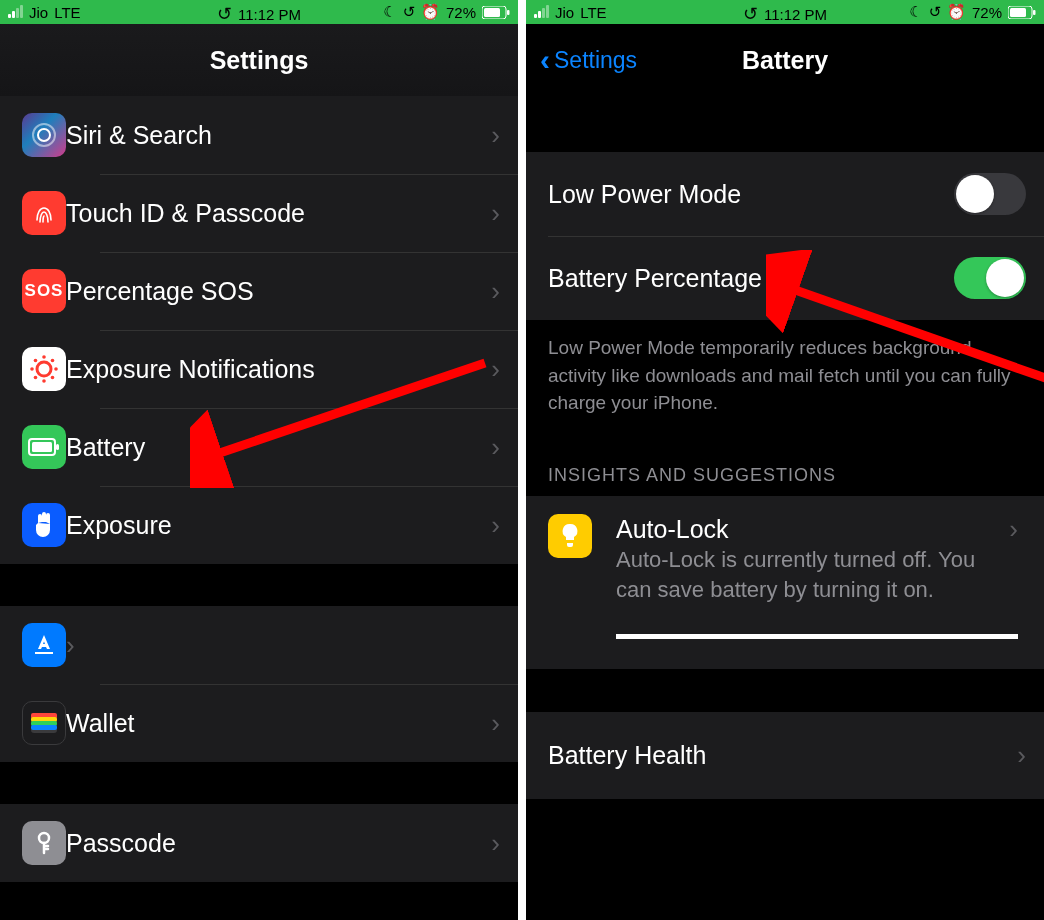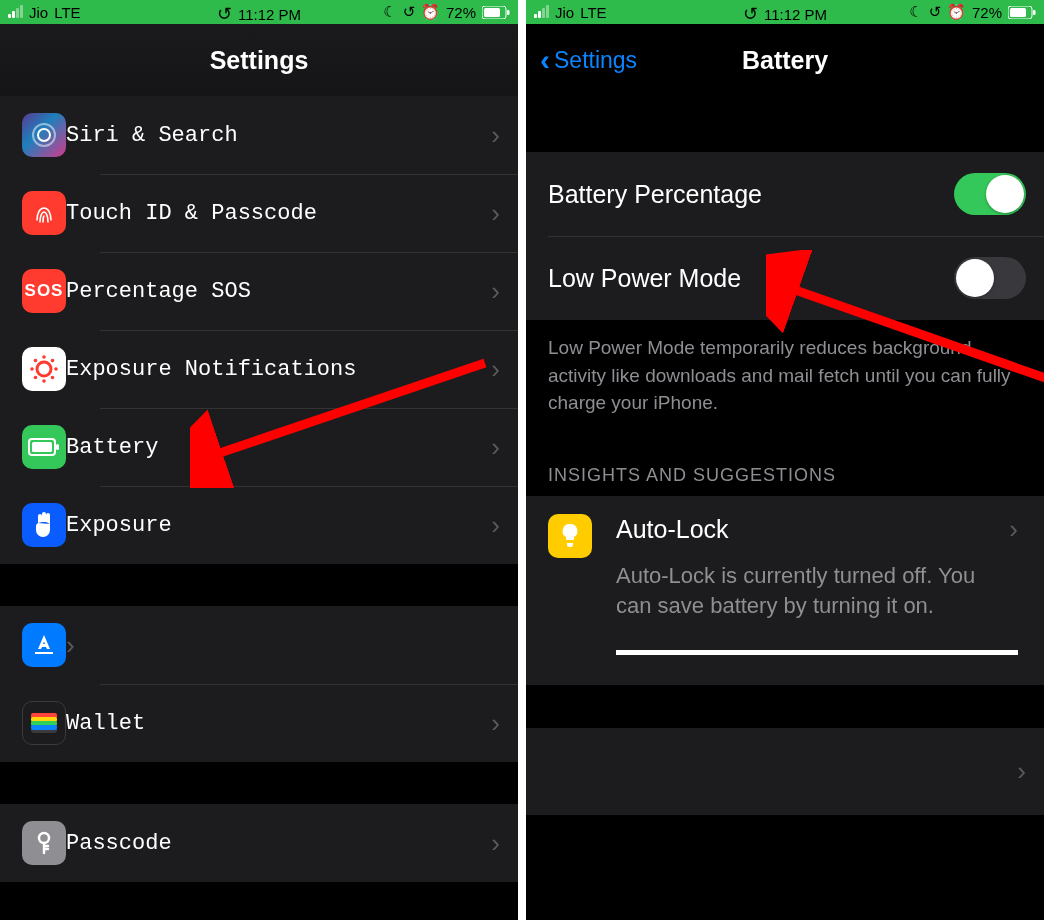--- a/index.html
+++ b/index.html
@@ -41,21 +41,21 @@
     display:flex; align-items:center; padding:0 18px 0 22px; height:78px; position:relative;
   }
   .row + .row::before {
     content:""; position:absolute; top:0; left:100px; right:0; height:1px; background:#333;
   }
   .gap { height:42px; background:#000; }
   .icon {
     width:44px; height:44px; border-radius:10px; display:flex; align-items:center;
     justify-content:center; flex-shrink:0; color:#fff; font-size:22px;
   }
-  .row-label { color:#fff; font-size:22px; flex:1;font-family:Liberation Mono, monospace; }
+  .row-label { color:#fff; font-size:25px; flex:1; }
   .chev { color:#5a5a5e; font-size:26px; font-weight:400; }
 
   
   .ic-siri { background:linear-gradient(135deg,#5b3a91 0%,#1e7fbc 40%,#d23b8b 100%); }
   .ic-touch { background:#ff3b30; }
   .ic-sos  { background:#ff3b30; font-weight:700; font-size:17px; letter-spacing:1px; }
   .ic-expo { background:#fff; }
   .ic-batt { background:#34c759; }
   .ic-priv { background:#0a5cff; }
   .ic-appstore { background:#007aff; }
@@ -82,21 +82,21 @@
   .toggle.on .knob { right:2px; }
   .toggle.off .knob { left:2px; }
 
   .footer-text { color:#8e8e93; font-size:19px; line-height:1.45; padding:14px 20px 24px 22px; }
   .section-header { color:#8e8e93; font-size:18px; letter-spacing:1px; padding:24px 30px 10px 22px; text-transform:uppercase; }
 
   .insight-row {
     background:#1c1c1e; padding:18px 18px 0 22px; display:flex; gap:24px;
   }
   .insight-body { flex:1; padding-right:8px; }
-  .insight-title { color:#fff; font-size:25px; margin-bottom:16px; display:flex; align-items:center; justify-content:space-between; }
+  .insight-title { color:#fff; font-size:25px; margin-bottom:0; display:flex; align-items:center; justify-content:space-between; }
   .insight-desc { color:#8e8e93; font-size:22px; line-height:1.4; padding-right:8px; padding-bottom:28px; border-bottom:5px solid #ffffff; }
   .bhealth { background:#1c1c1e; display:flex; align-items:center; height:88px; padding:0 18px 0 22px; color:#fff; font-size:25px; border-top:1px solid #000;}
   .bhealth .chev { margin-left:auto; }
   .top-gap { height:56px; background:#000; }
 
   
   svg { display:block; }
 
   
   .arrow-svg { position:absolute; pointer-events:none; }
@@ -293,28 +293,28 @@
       <span class="chev-left">‹</span>
       <span>Settings</span>
     </div>
     <div class="header-title">Battery</div>
   </div>
 
   <div class="top-gap"></div>
 
   <div class="group">
     <div class="brow">
+      <div class="brow-label">Low Power Mode</div>
+      <div class="toggle off">
+          <div class="knob"></div>
+        </div>
+    </div>
+    <div class="brow">
       <div class="brow-label">Battery Percentage</div>
       <div class="toggle on">
-          <div class="knob"></div>
-        </div>
-    </div>
-    <div class="brow">
-      <div class="brow-label">Low Power Mode</div>
-      <div class="toggle off">
           <div class="knob"></div>
         </div>
     </div>
   </div>
 
   <div class="footer-text">Low Power Mode temporarily reduces background activity like downloads and mail fetch until you can fully charge your iPhone.</div>
 
   <div class="section-header">INSIGHTS AND SUGGESTIONS</div>
 
   <div class="insight-row">
@@ -329,20 +329,21 @@
         <span class="chev">›</span>
       </div>
       <div class="insight-desc">Auto-Lock is currently turned off. You can save battery by turning it on.</div>
     </div>
   </div>
   <div style="background:#1c1c1e; height:30px;"></div>
 
   <div style="height:42px; background:#000;"></div>
 
   <div class="bhealth">
+    <span>Battery Health</span>
     <span class="chev">›</span>
   </div>
 
   <svg class="arrow-svg" style="left:240px; top:250px;" width="290" height="140" viewBox="0 0 290 140">
     <defs>
         <marker id="ah2" markerWidth="10" markerHeight="10" refX="2" refY="5" orient="auto">
           <path d="M0 0L10 5L0 10z" fill="#ff0000"></path>
         </marker>
       </defs>
     <line x1="285" y1="130" x2="15" y2="35" stroke="#ff0000" stroke-width="9" marker-end="url(#ah2)"></line>

